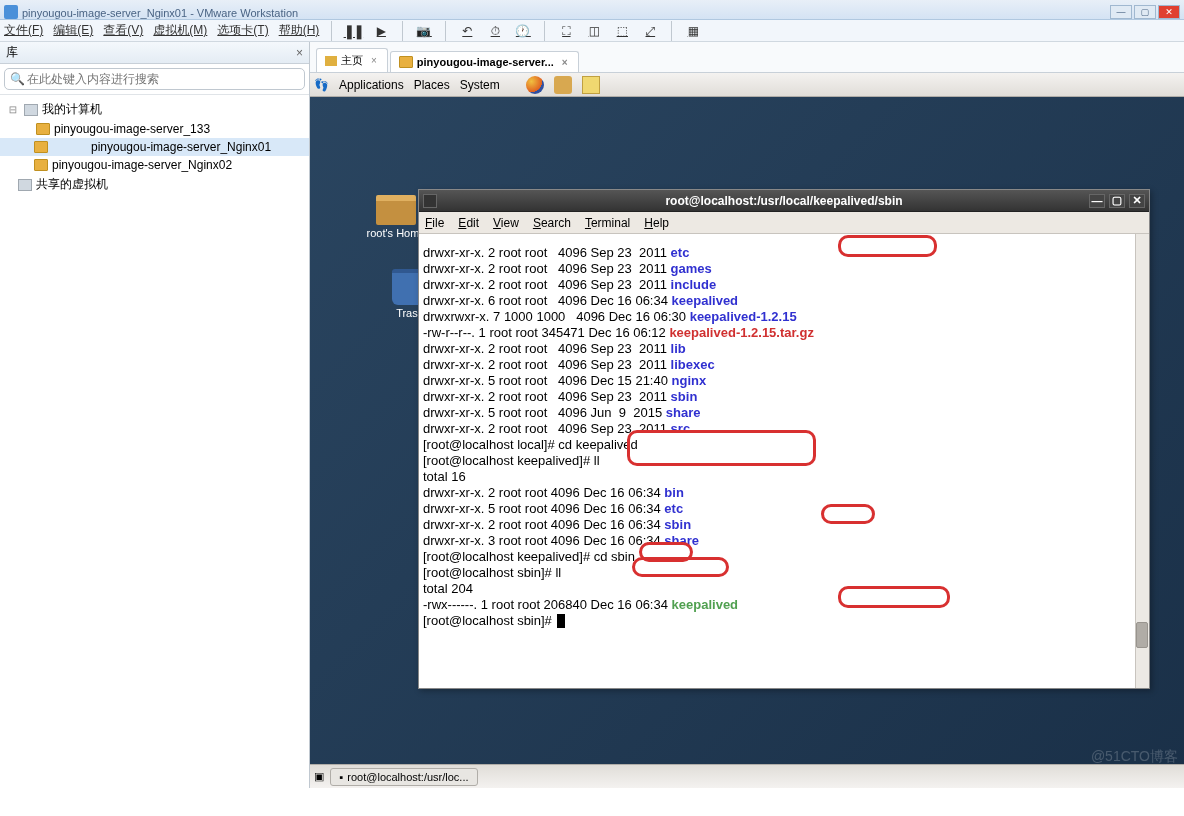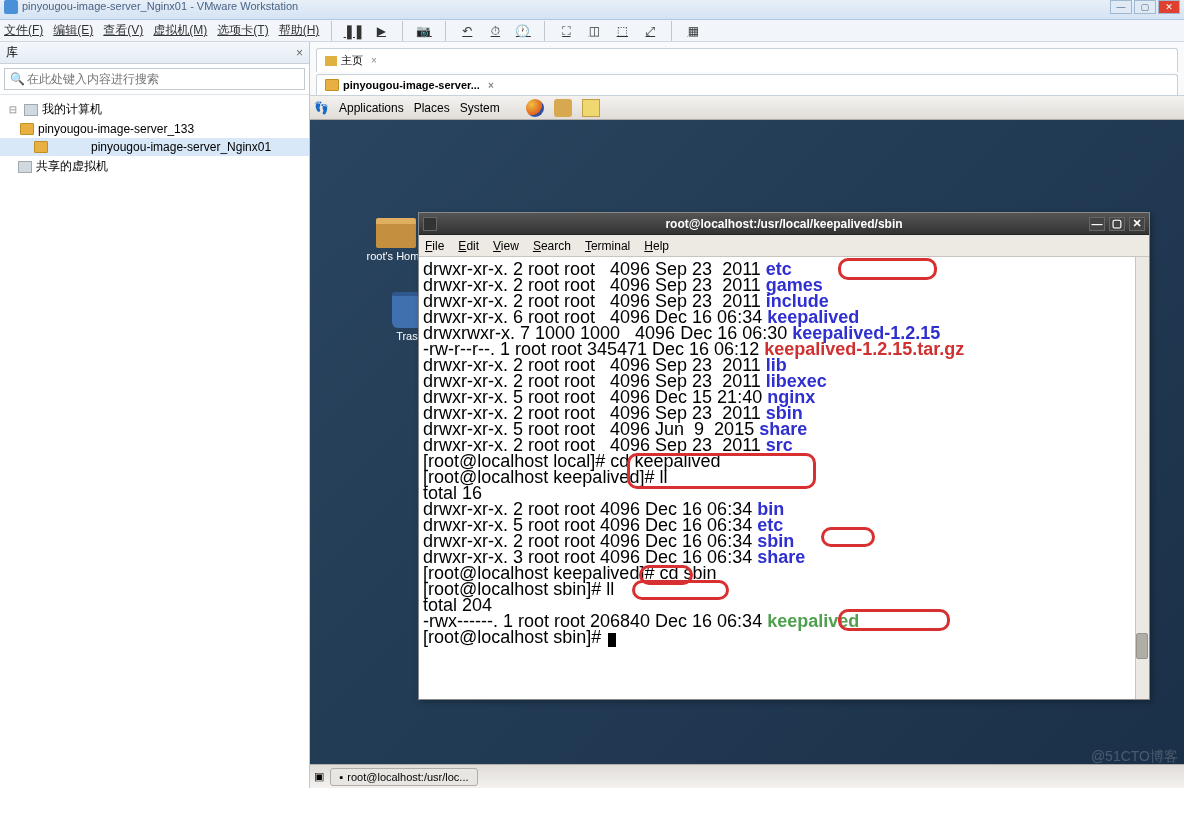--- a/index.html
+++ b/index.html
@@ -1,62 +1,62 @@
 <!DOCTYPE html>
 <html><head>
 <meta charset="utf-8">
 <style>
 * { margin: 0; padding: 0; box-sizing: border-box; font-family: "Microsoft YaHei", Tahoma, sans-serif; }
 body { background: #fff; width: 1184px; height: 816px; overflow: hidden; position: relative; }
-.titlebar { height: 20px; background: linear-gradient(#e8eff7, #d4e3f4); border-bottom: 1px solid #b0c8e0; display: flex; align-items: flex-start; padding: 0 4px; font-size: 11px; color: #4a6484; }
+.titlebar { height: 20px; background: linear-gradient(#e8eff7, #d4e3f4); border-bottom: 1px solid #b0c8e0; display: flex; align-items: flex-end; padding: 0 4px; font-size: 11px; color: #4a6484; }
 .titlebar-icon { width: 14px; height: 14px; background: #4a90d9; border-radius: 2px; margin-right: 4px; }
 .titlebar-btns { margin-left: auto; display: flex; gap: 2px; }
 .titlebar-btns span { width: 22px; height: 14px; border: 1px solid #a0b8d0; background: #e0eaf4; display: flex; align-items: center; justify-content: center; font-size: 9px; }
 .titlebar-btns .close { background: #e04030; color: #fff; }
 .menubar { height: 22px; background: #f2f6fb; border-bottom: 1px solid #d0d8e0; display: flex; align-items: center; padding: 0 4px; font-size: 12px; gap: 10px; }
 .menubar span { color: #333; text-decoration: underline; }
 .tb-btn { width: 18px; height: 18px; border: 1px solid transparent; display: flex; align-items: center; justify-content: center; }
 .tb-sep { width: 1px; height: 20px; background: #c0c8d0; margin: 0 2px; }
 .play-btn { color: #60a060; font-size: 12px; }
 .pause-btn { color: #d09030; font-size: 14px; letter-spacing: -2px; }
 .main { display: flex; height: calc(100% - 70px); }
 .sidebar { width: 310px; border-right: 1px solid #c0c8d0; background: #fff; display: flex; flex-direction: column; }
 .sidebar-header { height: 22px; background: linear-gradient(#f4f8fc, #e4ecf4); border-bottom: 1px solid #c8d0d8; display: flex; align-items: center; padding: 0 6px; font-size: 12px; }
 .sidebar-header .x { margin-left: auto; color: #666; cursor: pointer; }
 .searchbox { padding: 4px; border-bottom: 1px solid #e0e4e8; display: flex; align-items: center; }
-.searchbox input { flex: 1; border: 1px solid #c0c8d0; border-radius: 0; padding: 3px 6px 3px 22px; font-size: 12px; background: #fff; }
+.searchbox input { flex: 1; border: 1px solid #c0c8d0; border-radius: 5px; padding: 3px 6px 3px 22px; font-size: 12px; background: #fff; }
 .search-icon { position: absolute; margin-left: 6px; font-size: 12px; color: #888; }
 .tree { padding: 4px 0; font-size: 12px; }
 .tree-row { display: flex; align-items: center; padding: 2px 6px; gap: 4px; cursor: pointer; }
 .tree-row.selected { background: #d8e8f8; }
 .tree-ind { width: 14px; text-align: center; color: #888; font-size: 10px; }
 .vm-icon { width: 14px; height: 12px; background: #e8b040; border: 1px solid #c09020; border-radius: 1px; }
 .host-icon { width: 14px; height: 12px; background: #d0d8e0; border: 1px solid #a0a8b0; }
 .content { flex: 1; background: #fff; display: flex; flex-direction: column; }
-.tabs { display: flex; padding: 6px 6px 0; border-bottom: 1px solid #c8d0d8; background: #f8fafc; gap: 2px; flex-direction: column; }
+.tabs { display: flex; align-items: flex-end; padding: 6px 6px 0; border-bottom: 1px solid #c8d0d8; background: #f8fafc; gap: 2px; }
 .tab { padding: 4px 10px 4px 8px; border: 1px solid #c8d0d8; border-bottom: none; border-radius: 3px 3px 0 0; background: #fff; font-size: 11px; display: flex; align-items: center; gap: 4px; }
 .tab .x { color: #888; margin-left: 4px; font-size: 10px; cursor: pointer; }
 .tab.active { font-weight: bold; }
 .home-icon { width: 12px; height: 10px; background: #e0b040; }
 .desktop { flex: 1; background: linear-gradient(135deg, #2a4560 0%, #1a3048 100%); position: relative; }
 .gnome-panel { height: 24px; background: linear-gradient(#f4f2f0, #e0ddd8); border-bottom: 1px solid #b0ada8; display: flex; align-items: center; padding: 0 4px; font-size: 12px; gap: 10px; }
 .gnome-bottom { height: 24px; background: linear-gradient(#e0ddd8, #f4f2f0); border-top: 1px solid #b0ada8; display: flex; align-items: center; padding: 0 4px; font-size: 11px; position: absolute; bottom: 0; left: 0; right: 0; gap: 6px; }
 .taskbar-item { padding: 2px 8px; border: 1px solid #b0ada8; border-radius: 3px; background: #e8e6e2; display: flex; align-items: center; gap: 4px; }
 .desk-icon { position: absolute; text-align: center; width: 80px; font-size: 11px; color: #fff; }
 .desk-icon .icn { width: 40px; height: 36px; margin: 0 auto 2px; border: 2px solid #a8b8c8; border-radius: 4px 4px 2px 2px; background: #d0dce8; position: relative; }
 .desk-icon .folder { width: 40px; height: 30px; background: #c49040; border-radius: 2px; margin: 0 auto 2px; border-top: 6px solid #e0b060; }
 .desk-icon .trash-can { width: 36px; height: 36px; background: #4070b0; border-radius: 3px 3px 6px 6px; margin: 0 auto 2px; border-top: 4px solid #305890; }
 .terminal-window { position: absolute; left: 108px; top: 116px; width: 732px; border: 1px solid #888; background: #fff; box-shadow: 2px 2px 6px rgba(0,0,0,0.3); }
 .term-title { height: 22px; background: linear-gradient(#555, #333); color: #fff; font-size: 12px; font-weight: bold; display: flex; align-items: center; justify-content: center; position: relative; border-bottom: 1px solid #222; }
 .term-title .left-icn { position: absolute; left: 4px; width: 14px; height: 14px; background: #333; border: 1px solid #666; }
 .term-title .wbtns { position: absolute; right: 4px; display: flex; gap: 4px; font-size: 11px; }
 .term-title .wbtns span { width: 16px; height: 14px; background: #444; border: 1px solid #666; display: flex; align-items: center; justify-content: center; }
 .term-menu { height: 22px; background: #ede9e3; border-bottom: 1px solid #c8c4be; display: flex; align-items: center; padding: 0 6px; gap: 14px; font-size: 12px; }
 .term-menu span u { text-decoration: underline; }
-.term-body { background: #fff; font-family: "Courier New", monospace; font-size: 18px; line-height: 16px; padding: 4px 4px; position: relative; white-space: pre; overflow: hidden; }
+.term-body { background: #fff; font-family: "Courier New", monospace; font-size: 13px; line-height: 16px; padding: 11px 4px; position: relative; white-space: pre; overflow: hidden; }
 .term-body .blue { color: #3030d0; font-weight: bold; }
 .term-body .red { color: #d03030; font-weight: bold; }
 .term-body .green { color: #50a050; font-weight: bold; }
 .term-scroll { position: absolute; right: 0; top: 0; bottom: 0; width: 14px; background: #ece9e4; border-left: 1px solid #c8c4be; }
 .term-thumb { width: 12px; height: 26px; background: #b0aca6; border: 1px solid #98948e; border-radius: 2px; position: absolute; left: 0; bottom: 40px; }
 .ann { position: absolute; border: 3px solid #d83030; border-radius: 10px; pointer-events: none; }
 .watermark { position: absolute; right: 6px; bottom: 22px; color: rgba(255,255,255,0.2); font-size: 14px; }
 .cursor { display: inline-block; width: 8px; height: 14px; background: #000; vertical-align: text-bottom; margin-left: 2px; }
 .ff-icon { width: 18px; height: 18px; border-radius: 50%; background: radial-gradient(circle at 30% 30%, #f0c040, #e06020 60%, #3050a0 61%); }
 .gear-icon { width: 18px; height: 18px; background: #d8a850; border-radius: 3px; }
@@ -110,27 +110,31 @@
     <div class="searchbox" style="position:relative;">
       <span class="search-icon">🔍</span>
       <input type="text" placeholder="在此处键入内容进行搜索" style="">
     </div>
     <div class="tree">
       <div class="tree-row">
         <span class="tree-ind">⊟</span>
         <span class="host-icon"></span>
         <span>我的计算机</span>
       </div>
-      <div class="tree-row" style="padding-left:20px;">
+      <div class="tree-row" style="padding-left:36px;">
         <span class="vm-icon"></span>
         <span>pinyougou-image-server_133</span>
       </div>
       <div class="tree-row selected" style="padding-left:34px;gap:43px;">
         <span class="vm-icon"></span>
         <span>pinyougou-image-server_Nginx01</span>
+      </div>
+      <div class="tree-row" style="padding-left:34px;">
+        <span class="vm-icon"></span>
+        <span>pinyougou-image-server_Nginx02</span>
       </div>
       <div class="tree-row" style="padding-left:18px;">
         <span class="host-icon"></span>
         <span>共享的虚拟机</span>
       </div>
     </div>
   </div>
 
   <div class="content">
     <div class="tabs">

